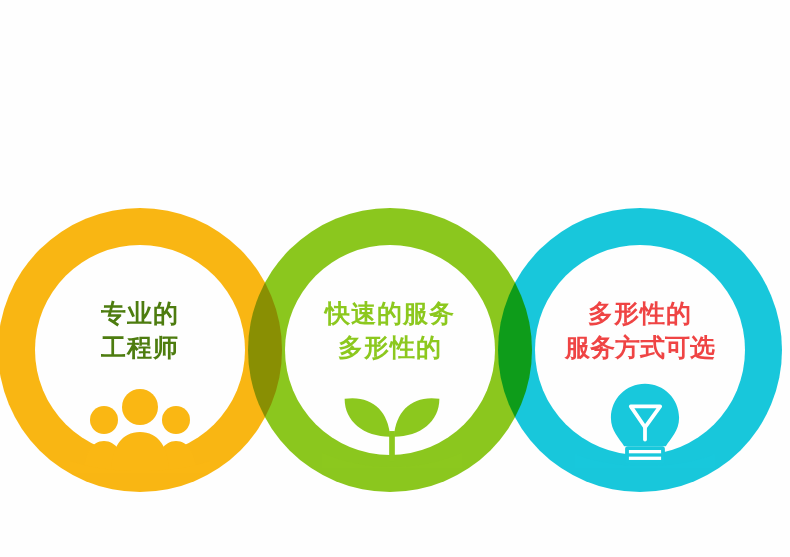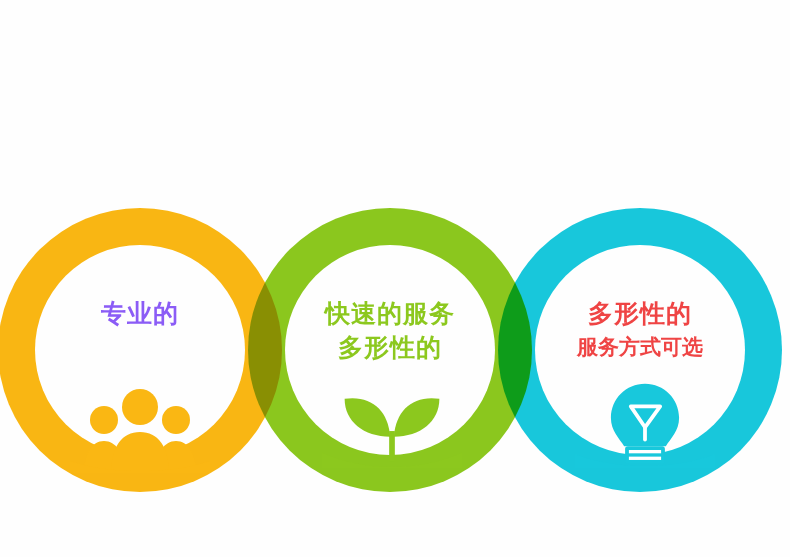--- a/index.html
+++ b/index.html
@@ -85,21 +85,21 @@
     display: block;
   }
   .c1 { left: 25px; top: 296px; }
   .c2 { left: 275px; top: 296px; }
   .c3 { left: 525px; top: 296px; }
 
   .c1 .circle-label { color: #FAB713; }
   .c2 .circle-label { color: #82C91E; }
   .c3 .circle-label { color: #17C7D8; }
 
-  .c3 .circle-label .lbl-line:last-child { letter-spacing: 0px; font-size: 21px; }
+  .c3 .circle-label .lbl-line:last-child { letter-spacing: 0px; font-size: 25px; }
 
   .circle-icon {
     position: absolute;
     width: 140px;
     height: 90px;
   }
   .i1 { left: 70px;  top: 383px; }
   .i2 { left: 322px; top: 378px; }
   .i3 { left: 575px; top: 378px; }
 </style>
@@ -150,22 +150,23 @@
         <g style="mix-blend-mode:multiply">
           <rect id="ring-fill-2" x="0" y="0" width="790" height="557" mask="url(#m2)" fill="#8CC81E"></rect>
         </g>
         <g style="mix-blend-mode:multiply">
           <rect id="ring-fill-3" x="0" y="0" width="790" height="557" mask="url(#m3)" fill="#18C8DC"></rect>
         </g>
       </g>
     </svg>
 
     <div class="circle-content c1">
-      <div class="circle-label" style="color: #8b5cf6;">
+      <div class="circle-label" style="color: #4d7c0f;">
         <span class="lbl-line">专业的</span>
+        <span class="lbl-line">工程师</span>
       </div>
     </div>
     <svg class="circle-icon i1" viewBox="0 0 140 90">
 
       <circle cx="34" cy="37" r="14" fill="#FAB713"></circle>
       <path d="M14 90 C14 70 22 58 34 58 C46 58 54 70 54 90 Z" fill="#FAB713"></path>
 
       <circle cx="106" cy="37" r="14" fill="#FAB713"></circle>
       <path d="M86 90 C86 70 94 58 106 58 C118 58 126 70 126 90 Z" fill="#FAB713"></path>
 

